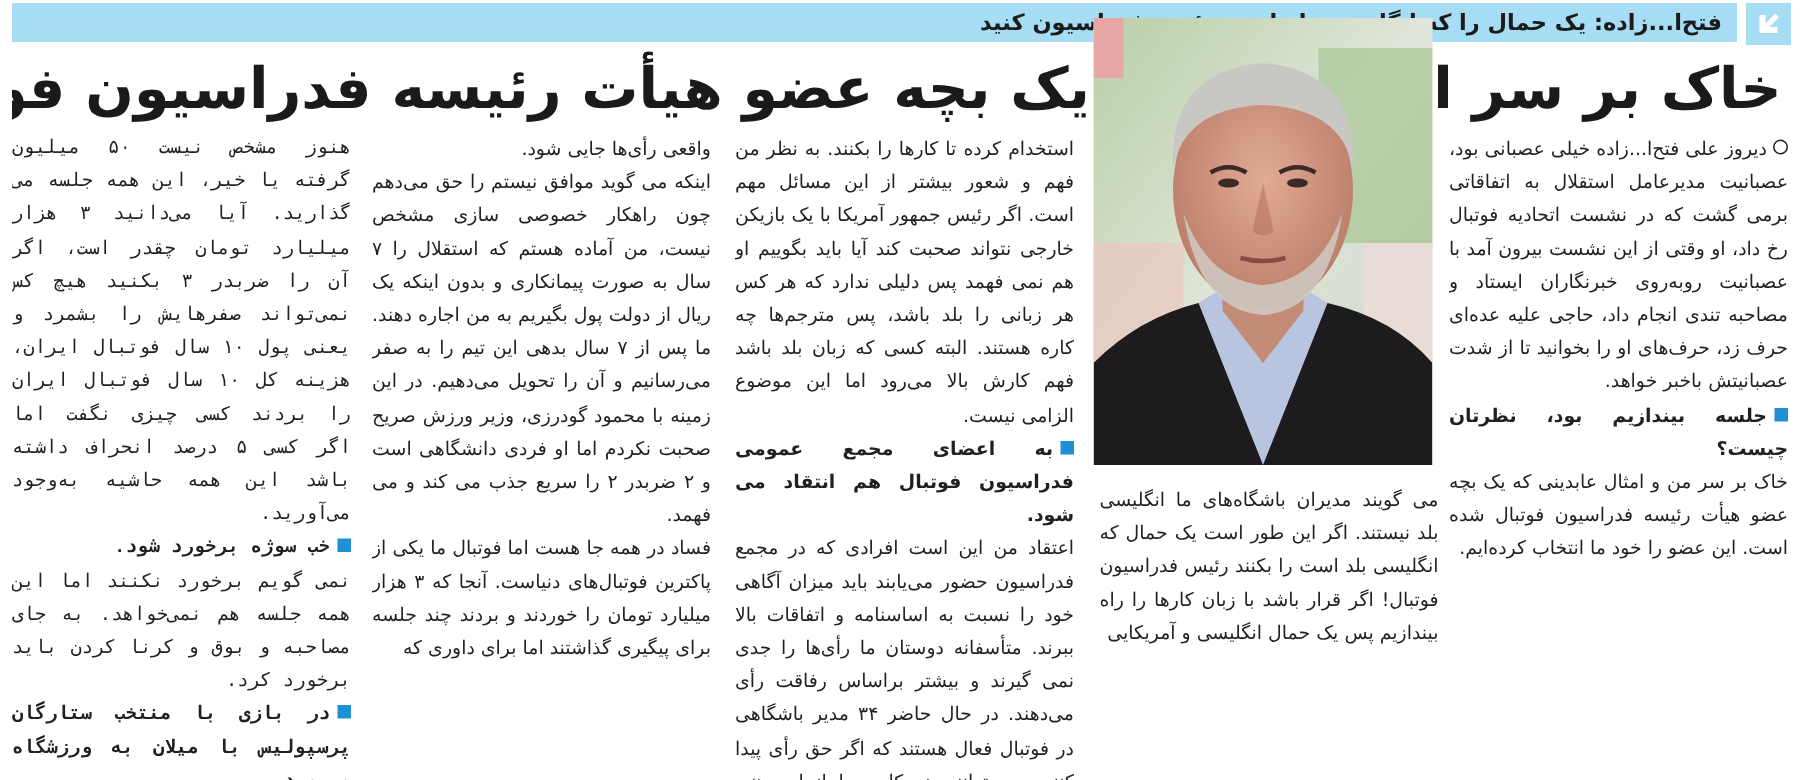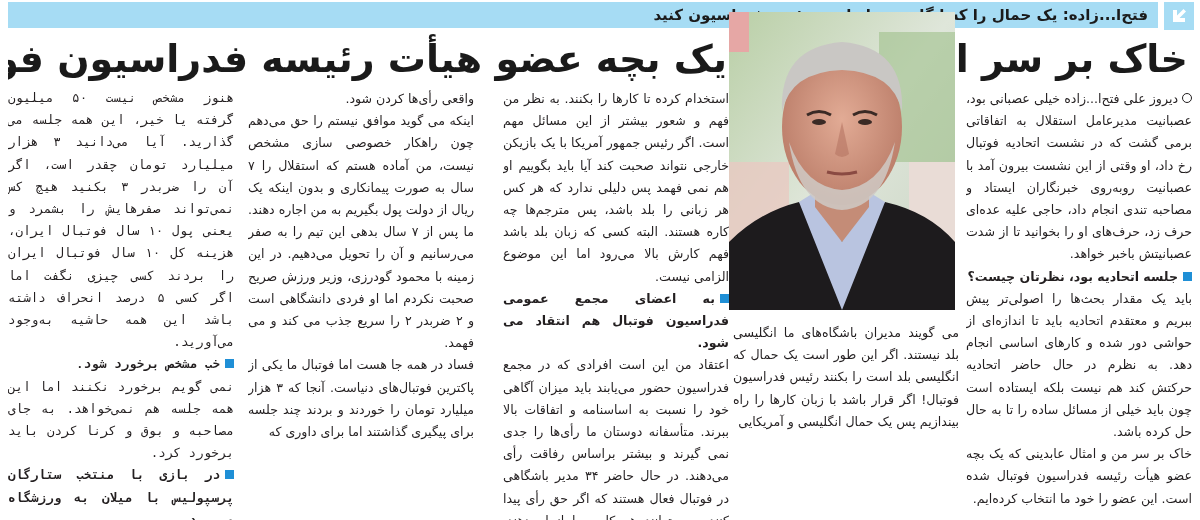--- a/index.html
+++ b/index.html
@@ -14,21 +14,21 @@
   .headline { position: absolute; top: 34px; right: 12px; width: 1180px; height: 50px; font-size: 38px; font-weight: bold; line-height: 50px; text-align: right; white-space: nowrap; letter-spacing: -1px; color: #1a1a1a; overflow: hidden; }
 
   .cols { position: absolute; top: 88px; left: 0; width: 1200px; height: 432px; }
   .col { position: absolute; top: 0; height: 432px; overflow: hidden; font-size: 12.6px; line-height: 22.2px; text-align: justify; text-align-last: right; }
   .col p { margin: 0; }
   .col .q { font-weight: bold; }
   .sq { display: inline-block; width: 9px; height: 9px; background: #1f8fd6; margin-left: 5px; vertical-align: 0; }
   .circ { display: inline-block; width: 10px; height: 10px; border: 1.5px solid #231f20; border-radius: 50%; margin-left: 4px; vertical-align: 0; }
 
   .col-1 { right: 8px; width: 226px; }
-  .col-3 { right: 471px; width: 226px; }
+  .col-3 { right: 484px; width: 226px; }
   .col-4 { right: 726px; width: 226px; }
   .col-5 { right: 966px; width: 226px; font-family: Liberation Mono, monospace; }
 
   .photo { position: absolute; top: 12px; right: 245px; width: 226px; height: 298px; overflow: hidden; background: #d9e3d0; }
   .photo svg { display: block; }
   .caption-wrap { position: absolute; top: 322px; right: 241px; width: 226px; font-size: 12.6px; line-height: 22.2px; text-align: justify; text-align-last: right; }
 </style>
 </head>
 <body>
 
@@ -89,40 +89,39 @@
 </div>
 
 <div class="caption-wrap">
   <p>می گویند مدیران باشگاه‌های ما انگلیسی بلد نیستند. اگر این طور است یک حمال که انگلیسی بلد است را بکنند رئیس فدراسیون فوتبال! اگر قرار باشد با زبان کارها را راه بیندازیم پس یک حمال انگلیسی و آمریکایی</p>
 </div>
 
 <div class="cols">
 
   <div class="col col-1">
     <p><span class="circ"></span><span>دیروز علی فتح‌ا...زاده خیلی عصبانی بود، عصبانیت مدیرعامل استقلال به اتفاقاتی برمی گشت که در نشست اتحادیه فوتبال رخ داد، او وقتی از این نشست بیرون آمد با عصبانیت روبه‌روی خبرنگاران ایستاد و مصاحبه تندی انجام داد، حاجی علیه عده‌ای حرف زد، حرف‌های او را بخوانید تا از شدت عصبانیتش باخبر خواهد.</span></p>
-    <p class="q"><span class="sq"></span><span>جلسه اتحادیه بود، نظرتان چیست؟</span></p>
-    <p>باید یک مقدار بحث‌ها را اصولی‌تر پیش ببریم و معتقدم اتحادیه باید تا اندازه‌ای از حواشی دور شده و کارهای اساسی انجام دهد. به نظرم در حال حاضر اتحادیه حرکتش کند هم نیست بلکه ایستاده است چون باید خیلی از مسائل ساده را تا به حال حل کرده باشد.</p>
+    <p class="q"><span class="sq"></span><span>جلسه بیندازیم بود، نظرتان چیست؟</span></p>
     <p>خاک بر سر من و امثال عابدینی که یک بچه عضو هیأت رئیسه فدراسیون فوتبال شده است. این عضو را خود ما انتخاب کرده‌ایم.</p>
   </div>
 
   <div class="col col-3">
     <p>استخدام کرده تا کارها را بکنند. به نظر من فهم و شعور بیشتر از این مسائل مهم است. اگر رئیس جمهور آمریکا با یک بازیکن خارجی نتواند صحبت کند آیا باید بگوییم او هم نمی فهمد پس دلیلی ندارد که هر کس هر زبانی را بلد باشد، پس مترجم‌ها چه کاره هستند. البته کسی که زبان بلد باشد فهم کارش بالا می‌رود اما این موضوع الزامی نیست.</p>
     <p class="q"><span class="sq"></span><span>به اعضای مجمع عمومی فدراسیون فوتبال هم انتقاد می شود.</span></p>
     <p>اعتقاد من این است افرادی که در مجمع فدراسیون حضور می‌یابند باید میزان آگاهی خود را نسبت به اساسنامه و اتفاقات بالا ببرند. متأسفانه دوستان ما رأی‌ها را جدی نمی گیرند و بیشتر براساس رفاقت رأی می‌دهند. در حال حاضر ۳۴ مدیر باشگاهی در فوتبال فعال هستند که اگر حق رأی پیدا کنند، می توانند هر کاری را انجام دهند. امیدوارم اتفاقات به جایی برسد که ارزش</p>
   </div>
 
   <div class="col col-4">
-    <p>واقعی رأی‌ها کردن شود.</p>
+    <p>واقعی رأی‌ها جایی شود.</p>
     <p>اینکه می گوید موافق نیستم را حق می‌دهم چون راهکار خصوصی سازی مشخص نیست، من آماده هستم که استقلال را ۷ سال به صورت پیمانکاری و بدون اینکه یک ریال از دولت پول بگیریم به من اجاره دهند. ما پس از ۷ سال بدهی این تیم را به صفر می‌رسانیم و آن را تحویل می‌دهیم. در این زمینه با محمود گودرزی، وزیر ورزش صریح صحبت نکردم اما او فردی دانشگاهی است و ۲ ضربدر ۲ را سریع جذب می کند و می فهمد.</p>
     <p>فساد در همه جا هست اما فوتبال ما یکی از پاکترین فوتبال‌های دنیاست. آنجا که ۳ هزار میلیارد تومان را خوردند و بردند چند جلسه برای پیگیری گذاشتند اما برای داوری که</p>
   </div>
 
   <div class="col col-5">
     <p>هنوز مشخص نیست ۵۰ میلیون گرفته یا خیر، این همه جلسه می گذارید. آیا می‌دانید ۳ هزار میلیارد تومان چقدر است، اگر آن را ضربدر ۳ بکنید هیچ کس نمی‌تواند صفرهایش را بشمرد و یعنی پول ۱۰ سال فوتبال ایران، هزینه کل ۱۰ سال فوتبال ایران را بردند کسی چیزی نگفت اما اگر کسی ۵ درصد انحراف داشته باشد این همه حاشیه به‌وجود می‌آورید.</p>
-    <p class="q"><span class="sq"></span><span>خب مشخص برخورد شود.</span></p>
+    <p class="q"><span class="sq"></span><span>خب سوژه برخورد شود.</span></p>
     <p>نمی گویم برخورد نکنند اما این همه جلسه هم نمی‌خواهد. به جای مصاحبه و بوق و کرنا کردن باید برخورد کرد.</p>
     <p class="q"><span class="sq"></span><span>در بازی با منتخب ستارگان پرسپولیس با میلان به ورزشگاه می‌روید.</span></p>
     <p>اگر فرصت باشد می‌روم.</p>
     <p class="q"><span class="sq"></span></p>
     <p>خود رویانیان اگر در دروازه دراز بکشد همه جا را پر می کند و من جلو می‌روم تا گل بزنم.</p>
   </div>
 
 </div>
 
 </body></html>

